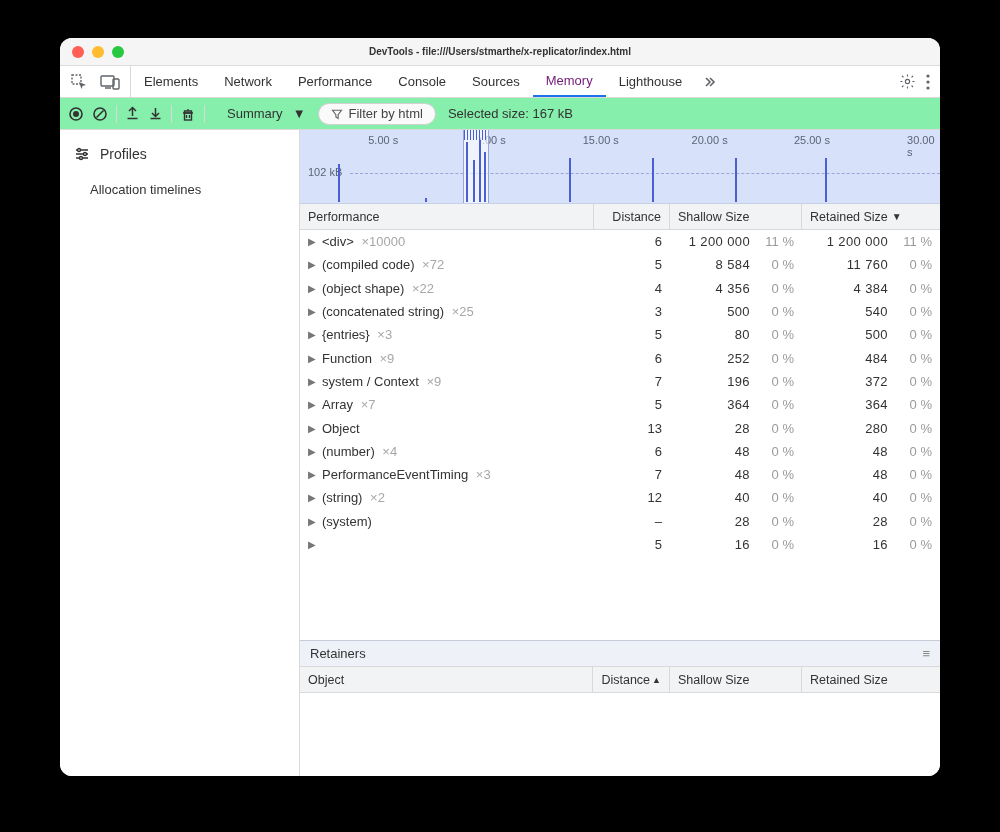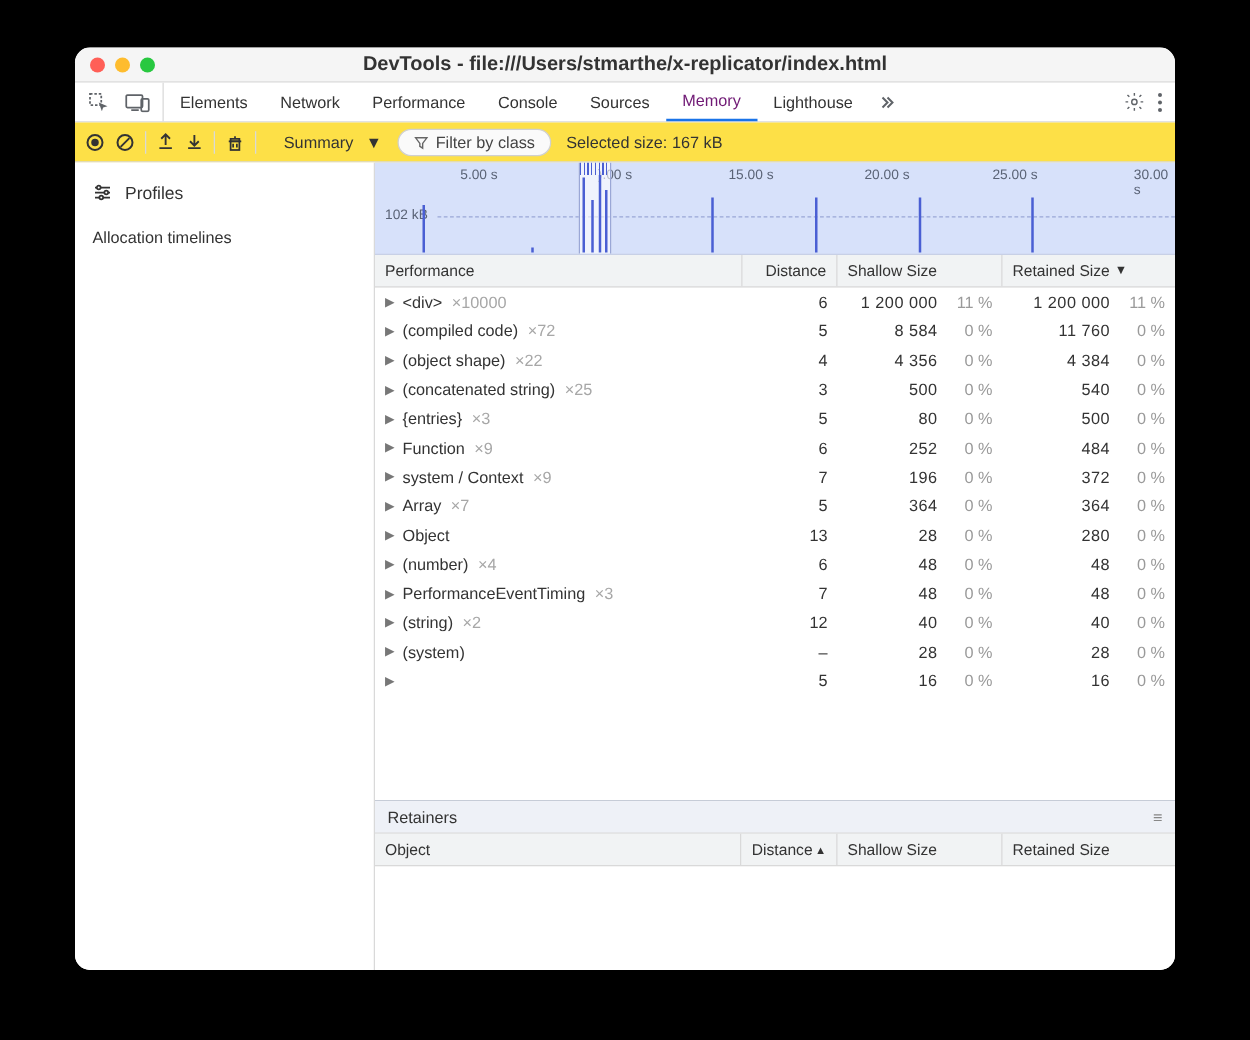--- a/index.html
+++ b/index.html
@@ -26,57 +26,57 @@
   .titlebar {
     height:28px; flex:0 0 28px;
     background:#f5f5f5;
     border-bottom:1px solid #dcdcdc;
     display:flex; align-items:center;
     position:relative;
   }
   .trafficlights { display:flex; gap:8px; margin-left:12px; }
   .tl { width:12px; height:12px; border-radius:50%; }
   .tl.r{background:#ff5f57;} .tl.y{background:#febc2e;} .tl.g{background:#28c840;}
-  .title { position:absolute; left:0; right:0; text-align:center; font-size:16px; font-weight:600; color:#333; pointer-events:none;}
+  .title { position:absolute; left:0; right:0; text-align:center; font-size:10px; font-weight:600; color:#333; pointer-events:none;}
   
   .tabsrow {
     height:32px; flex:0 0 32px;
     border-bottom:1px solid #d9d9d9;
     display:flex; align-items:stretch;
     background:#fff;
   }
   .tabsrow .leftbox { display:flex; align-items:center; border-right:1px solid #d9d9d9; padding:0 10px; gap:12px;}
   .icon { display:inline-flex; align-items:center; justify-content:center; color:#5f6368;}
   .tabs { display:flex; align-items:stretch; }
   .tab { padding:0 13px; display:flex; align-items:center; font-size:13px; color:#333; cursor:default; }
   .tab.active { color:#701a75; border-bottom:2px solid #1a73e8; font-weight:400;}
   .tabsrow .rightbox { margin-left:auto; display:flex; align-items:center; gap:10px; padding:0 10px;}
   
   .toolbar {
     height:32px; flex:0 0 32px;
     border-bottom:1px solid #d9d9d9;
     display:flex; align-items:center;
-    background:#fde047;
+    background:#86efac;
   }
   .toolbar .sideicons { display:flex; align-items:center; padding:0 8px; gap:8px; }
   .vdiv { width:1px; height:18px; background:#d9d9d9; }
   .dropdown { margin-left:14px; display:flex; align-items:center; gap:10px; font-size:13px; color:#333;}
   .pill { margin-left:12px; border:1px solid #d0d0d0; background:#fafafa; border-radius:14px; height:22px; display:flex; align-items:center; gap:6px; padding:0 12px; font-size:13px; color:#444;}
   .infotext { margin-left:12px; font-size:13px; color:#333;}
   
   .main { flex:1 1 auto; display:flex; min-height:0;}
   .sidebar {
     width:240px; flex:0 0 240px;
     border-right:1px solid #d9d9d9;
     background:#fff;
     display:flex; flex-direction:column;
     padding-top:10px;
   }
   .sidehead { display:flex; align-items:center; gap:10px; padding:6px 14px; font-size:14px; color:#333;}
-  .sidelabel { padding:14px 14px 6px 14px; font-size:13px; color:#333;}
+  .sidelabel { padding:14px 14px 6px 14px; font-size:13px; color:#333;margin-left:16px;}
   .profile {
     margin:4px 10px; padding:6px 10px;
     background:#e6ecff;
     border-radius:14px;
     display:flex; align-items:center; gap:10px;
     color:#1a73e8; font-size:13px;
   }
   .profile .sz { margin-left:auto; color:#1a73e8;}
   
   .rightpane { flex:1 1 auto; display:flex; flex-direction:column; min-width:0;}
@@ -220,21 +220,21 @@
       <span class="vdiv"></span>
     </div>
     <div class="dropdown">
       <span>Summary</span>
       <span>▼</span>
     </div>
     <div class="pill">
       <svg width="12" height="12" viewBox="0 0 16 16" fill="none" stroke="#666" stroke-width="1.5">
           <path d="M2 3h12L9.5 9v5l-3-2V9Z"></path>
         </svg>
-      <span>Filter by class</span>
+      <span>Filter by html</span>
     </div>
     <div class="infotext">Selected size: 167 kB</div>
   </div>
 
   <div class="main">
     <div class="sidebar">
       <div class="sidehead">
         <span class="icon">
             <svg width="16" height="14" fill="none" stroke="#333" stroke-width="1.4">
               <path d="M2 3h12M2 7h12M2 11h12"></path>

